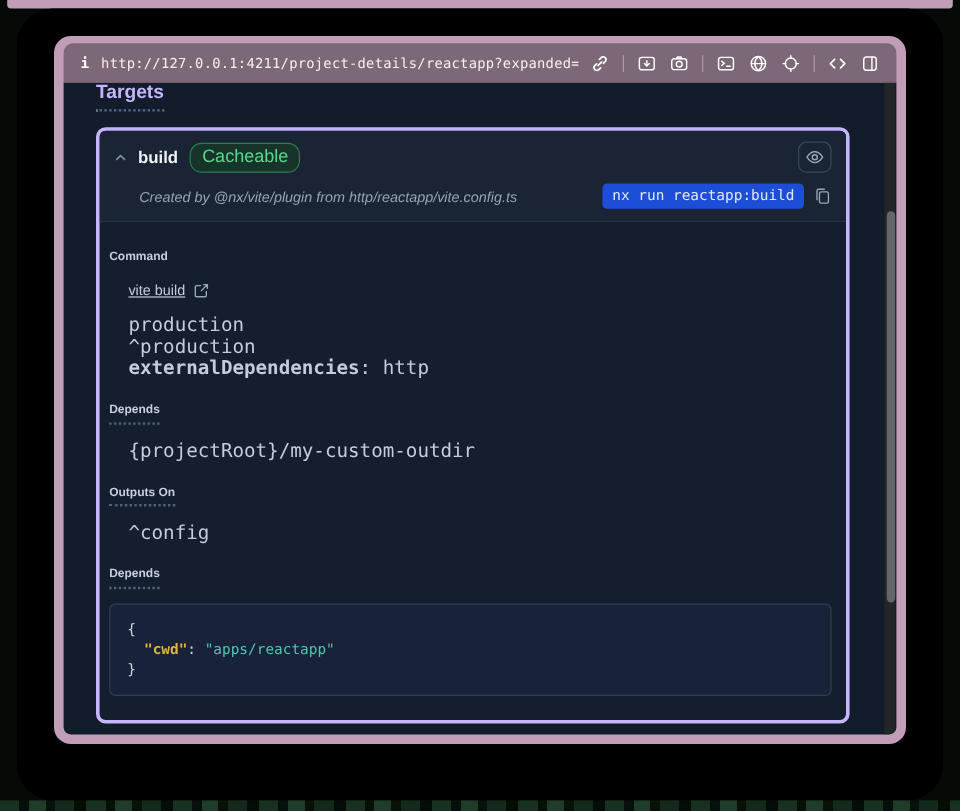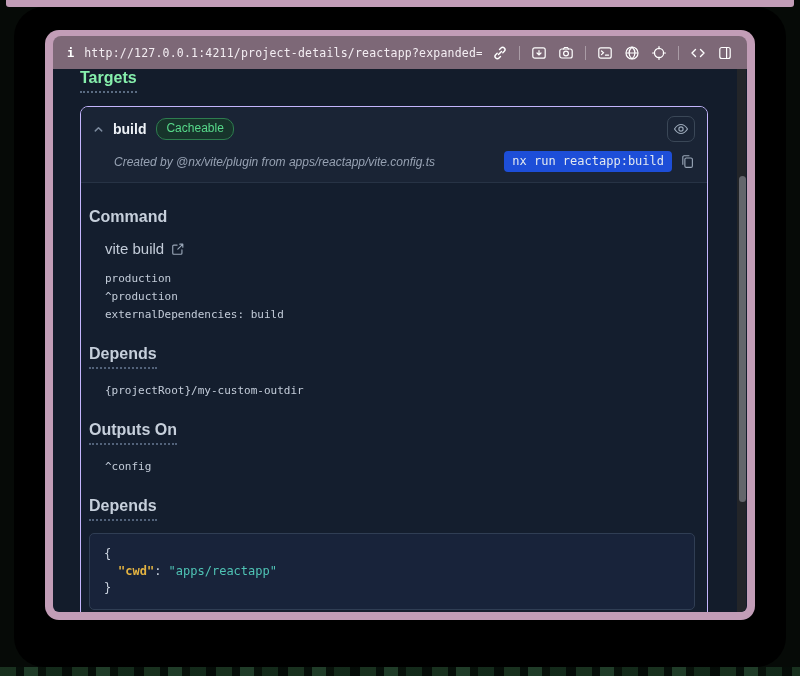--- a/index.html
+++ b/index.html
@@ -64,65 +64,65 @@
   .scroll-track {
     position:absolute; top:0; bottom:0; right:1px; width:9px;
     background:#232529; border-radius:0 0 5px 0;
   }
   .scroll-thumb {
     position:absolute; top:107px; right:1px; width:7px; height:326px;
     background:#64666c; border-radius:4px; cursor:grab;
   }
 
   h1.page-title {
-    font-size:16px; font-weight:700; color:#86efac;
+    font-size:16px; font-weight:700; color:#c4b5fd;
     margin-top:-9px; display:inline-block; line-height:1.25;
     border-bottom:2px dotted #5a6b82; padding-bottom:3px;
   }
 
   .card {
-    border:1px solid #c4b5fd; border-radius:8px;
+    border:3px solid #c4b5fd; border-radius:8px;
     background:#141e2e; overflow:hidden;
   }
   .card.build { margin-top:13px; }
 
   .card-header { background:#1a2435; border-bottom:1px solid #273345; padding:9px 12px 10px 12px; }
   .hdr-row { display:flex; align-items:center; }
   .chev { color:#7c8a9e; flex:none; display:flex; align-items:center; cursor:pointer; }
   .target-name { font-size:14px; font-weight:700; color:#eef2f7; margin-left:9px; }
   .badge {
-    margin-left:10px; font-size:12px; color:#57d98a;
+    margin-left:10px; font-size:15px; color:#57d98a;
     background:rgba(21,61,38,.65); border:1px solid #2e7d4f;
     border-radius:10px; padding:2px 9px 3px 9px; line-height:1.2;
   }
   .hdr-spacer { flex:1 1 auto; }
   .eye-btn {
     width:28px; height:26px; border:1px solid #3a4757; border-radius:7px;
     display:flex; align-items:center; justify-content:center;
     color:#9aa7b8; cursor:pointer; background:transparent; flex:none;
   }
   .sub-row { display:flex; align-items:center; margin-top:9px; }
   .created-by { font-style:italic; font-size:12px; color:#97a2b3; margin-left:21px; flex:1 1 auto; }
   .cmd-chip {
     font-family:"DejaVu Sans Mono", monospace; font-size:12px;
     color:#e3e9f0; background:#1d4ed8; border-radius:4px;
     padding:3px 8px 4px 8px; white-space:nowrap; cursor:pointer;
   }
   .copy-btn { margin-left:8px; color:#9aa7b8; cursor:pointer; display:flex; }
 
   .card-body { padding:4px 12px 20px 8px; }
   .sec-heading {
-    font-size:16px; font-weight:700; color:#c6cfdb;
+    font-size:10px; font-weight:700; color:#c6cfdb;
     display:inline-block; margin-top:20px; line-height:1.25;
   }
   .sec-heading.dotted { border-bottom:2px dotted #52627a; padding-bottom:3px; }
-  .sec-items { margin:13px 0 0 16px; font-family:"DejaVu Sans Mono", monospace; font-size:11px; color:#c3ccd9; }
+  .sec-items { margin:13px 0 0 16px; font-family:"DejaVu Sans Mono", monospace; font-size:16px; color:#c3ccd9; }
   .sec-items .line { line-height:18px; }
-  .sec-items .key { font-weight:normal; }
-  .cmd-line { margin:13px 0 0 16px; font-size:15px; color:#c3ccd9; display:flex; align-items:center; gap:7px; }
+  .sec-items .key { font-weight:bold; }
+  .cmd-line { margin:13px 0 0 16px; font-size:12px; color:#c3ccd9; display:flex; align-items:center; gap:7px;text-decoration:underline; }
   .ext-link { color:#9aa7b8; display:flex; cursor:pointer; }
 
   .code-box {
     margin:12px 0 0 0px; border:1px solid #303e54; border-radius:5px;
     background:#18233a; padding:12px 14px;
     font-family:"DejaVu Sans Mono", monospace; font-size:12px; line-height:17px;
   }
   .code-box .punct { color:#ccd4e0; }
   .code-box .jkey { color:#e3b341; font-weight:bold; }
   .code-box .jval { color:#4fc4b5; }
@@ -195,21 +195,21 @@
           <span class="badge">Cacheable</span>
           <span class="hdr-spacer"></span>
           <span class="eye-btn">
             <svg width="16" height="16" viewBox="0 0 16 16" fill="none" stroke="currentColor" stroke-width="1.2">
                 <path d="M1.5 8 C3.5 4.8 5.6 3.5 8 3.5 s4.5 1.3 6.5 4.5 C12.5 11.2 10.4 12.5 8 12.5 S3.5 11.2 1.5 8 Z"></path>
                 <circle cx="8" cy="8" r="2.1"></circle>
               </svg>
           </span>
         </div>
         <div class="sub-row">
-          <span class="created-by">Created by @nx/vite/plugin from apps/reactapp/vite.config.ts</span>
+          <span class="created-by">Created by @nx/vite/plugin from http/reactapp/vite.config.ts</span>
           <span class="cmd-chip">nx run reactapp:build</span>
           <span class="copy-btn">
             <svg width="15" height="15" viewBox="0 0 16 16" fill="none" stroke="currentColor" stroke-width="1.2">
                 <rect x="5.2" y="4.2" width="8" height="10" rx="1.5"></rect>
                 <path d="M3 11.5 V3.2 A1.4 1.4 0 0 1 4.4 1.8 H10"></path>
               </svg>
           </span>
         </div>
       </div>
 
@@ -221,21 +221,21 @@
             <svg width="14" height="14" viewBox="0 0 16 16" fill="none" stroke="currentColor" stroke-width="1.3" stroke-linecap="round" stroke-linejoin="round">
                 <path d="M12.5 9 v3.8 A1.2 1.2 0 0 1 11.3 14 H3.2 A1.2 1.2 0 0 1 2 12.8 V4.7 A1.2 1.2 0 0 1 3.2 3.5 H7"></path>
                 <path d="M10 2.5 h3.5 V6 M13.3 2.7 L7.8 8.2"></path>
               </svg>
           </span>
         </div>
 
         <div class="sec-items">
           <div class="line">production</div>
           <div class="line">^production</div>
-          <div class="line"><span class="key">externalDependencies</span><span>: build</span></div>
+          <div class="line"><span class="key">externalDependencies</span><span>: http</span></div>
         </div>
 
         <div><span class="sec-heading dotted">Depends</span></div>
         <div class="sec-items">
           <div class="line">{projectRoot}/my-custom-outdir</div>
         </div>
 
         <div><span class="sec-heading dotted">Outputs On</span></div>
         <div class="sec-items">
           <div class="line">^config</div>

